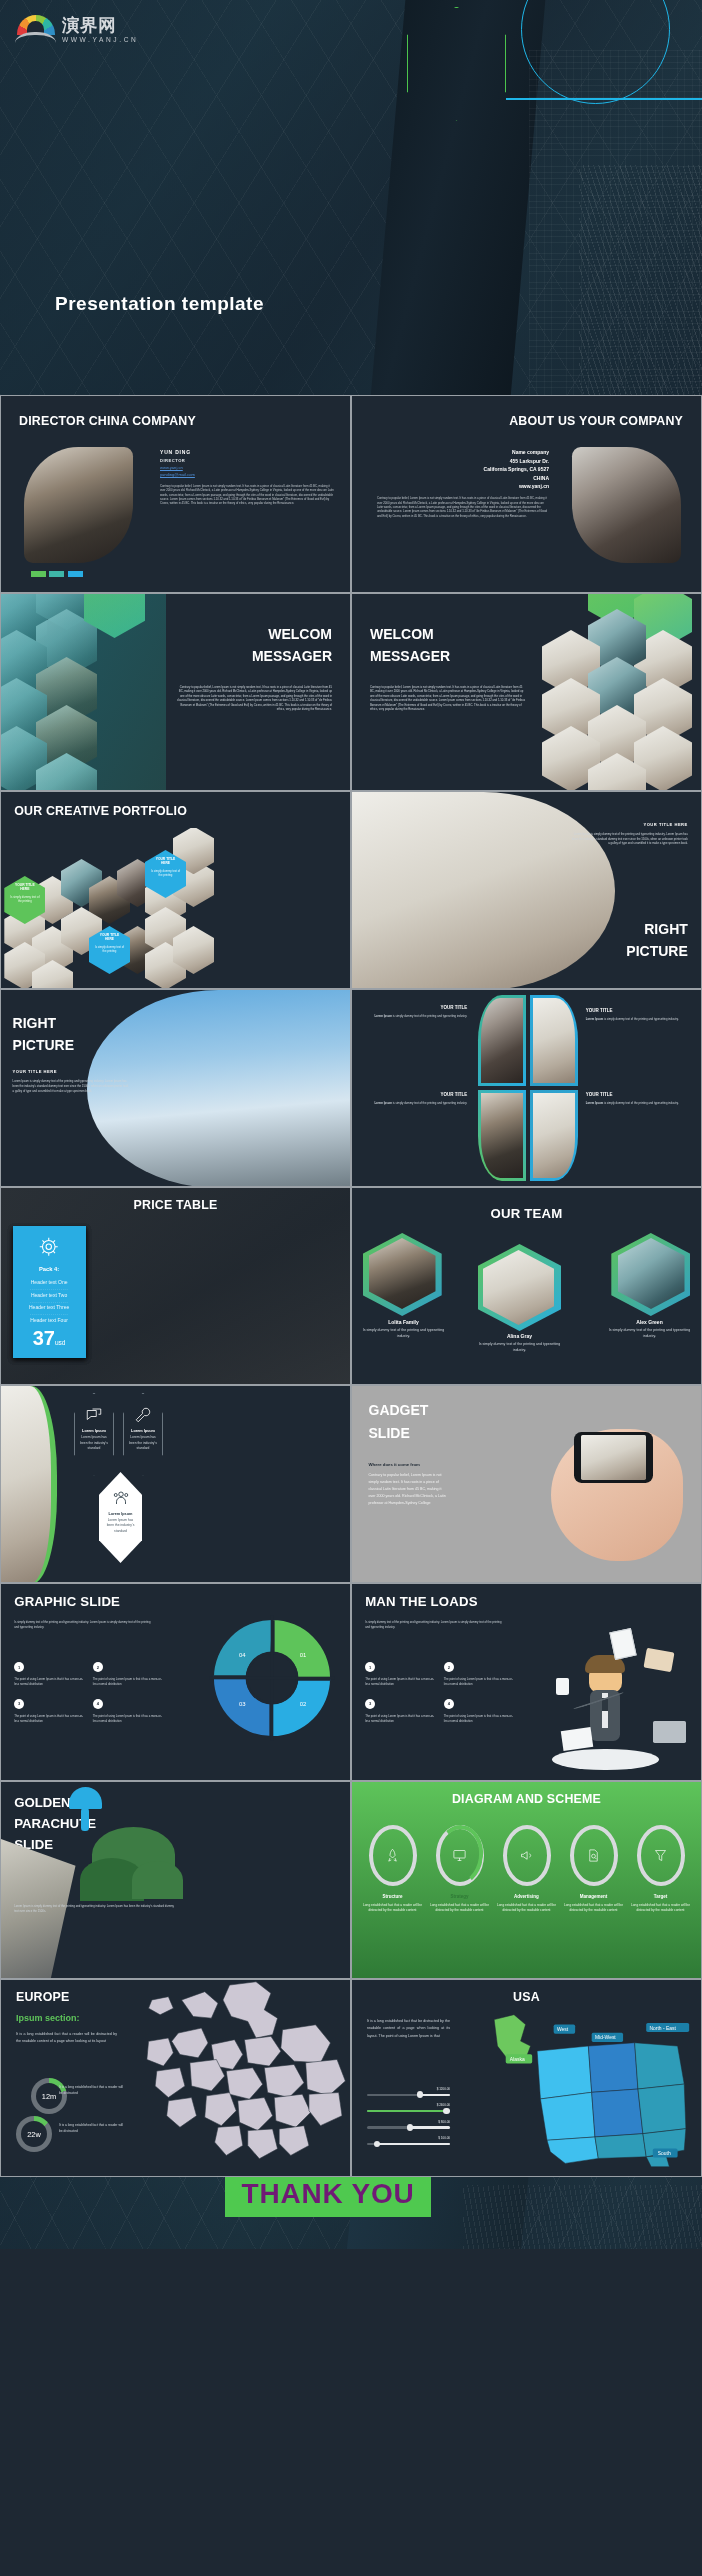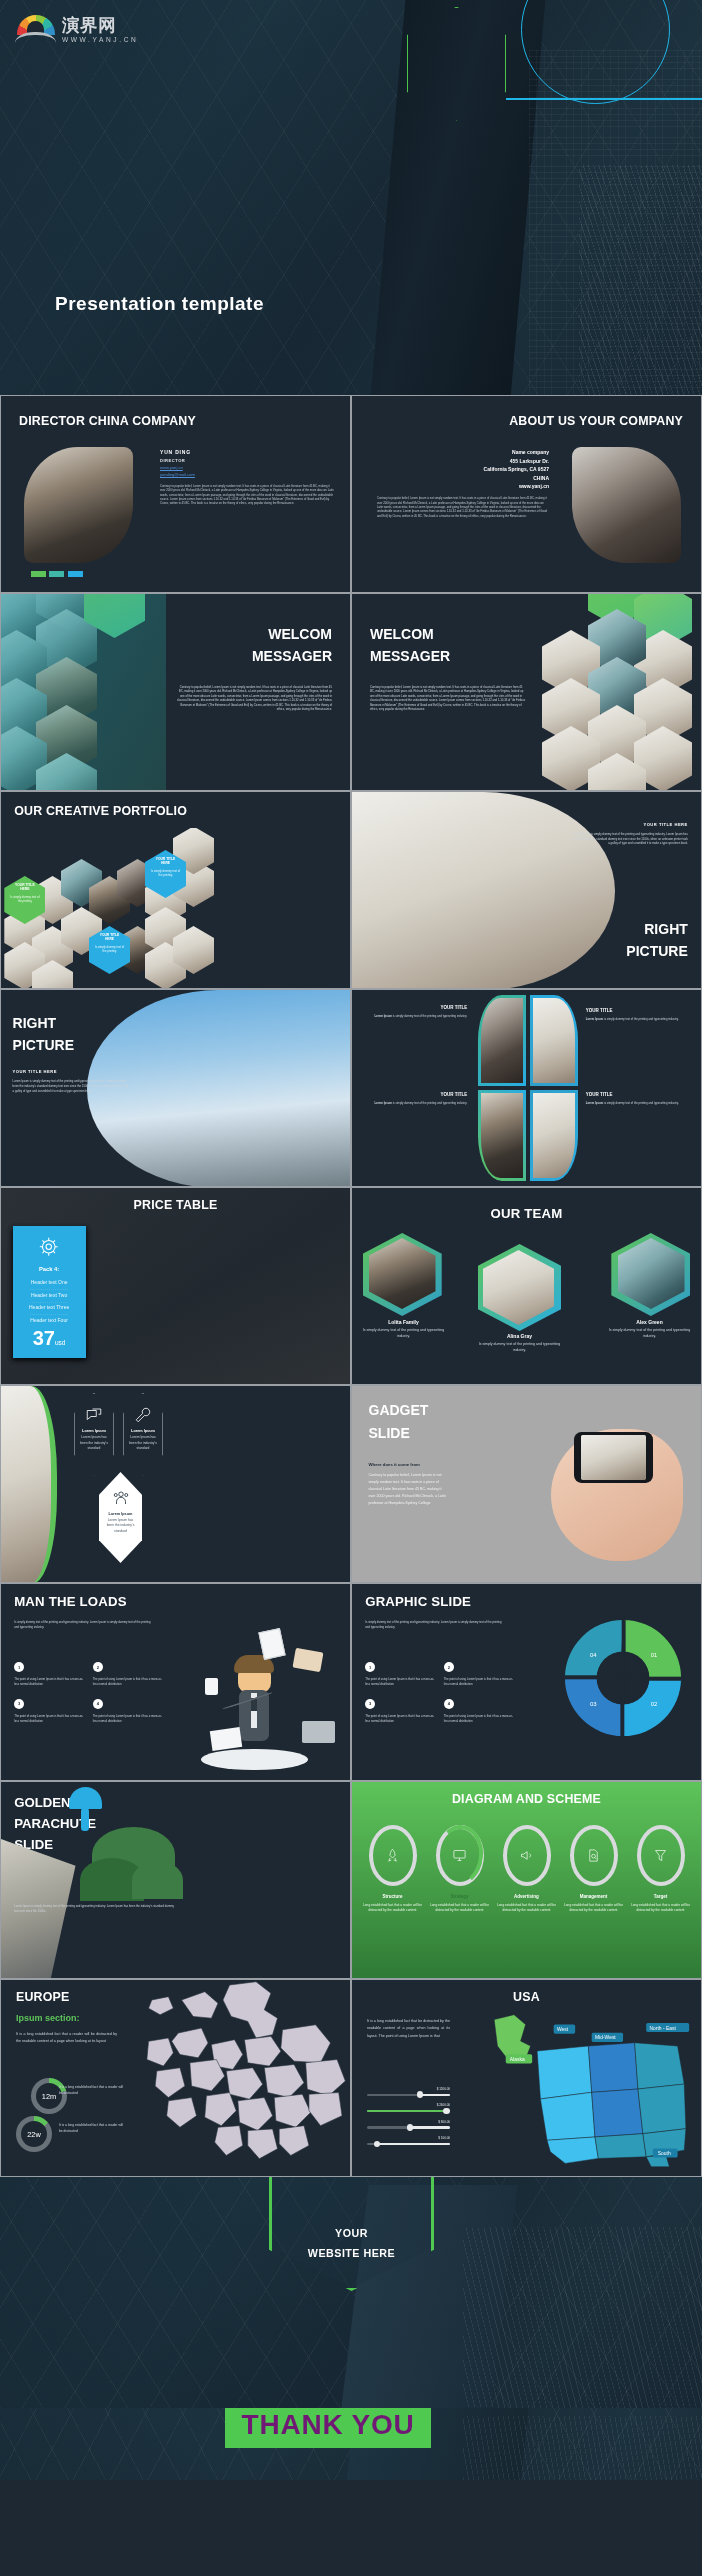--- a/index.html
+++ b/index.html
@@ -516,59 +516,20 @@
         <div>GADGET</div>
         <div>SLIDE</div>
       </div>
       <div style="position:absolute;left:16.5px;top:76px;width:79px;">
         <div style="font-size:4.3px;font-weight:bold;color:#1e2833;">Where does it come from</div>
         <div style="font-size:3.6px;color:#f2f2f2;margin-top:5px;line-height:1.95;">Contrary to popular belief, Lorem Ipsum is not simply random text. It has roots in a piece of classical Latin literature from 45 BC, making it over 2000 years old. Richard McClintock, a Latin professor at Hampden-Sydney College</div>
       </div>
       <div style="position:absolute;right:18px;top:43px;width:132px;height:132px;background:linear-gradient(150deg,#f2d2bd,#dba98c);border-radius:50% 40% 45% 50%;"></div>
       <div style="position:absolute;right:48px;top:46px;width:79px;height:51px;background:#14181c;border-radius:7.4px;padding:2.5px 6.6px;">
         <div class="ph desk" style="position:absolute;left:6.6px;top:3.3px;right:6.6px;bottom:3.3px;border-radius:1.7px;"></div>
-      </div>
-    </div>
-
-    <div class="slide">
-      <div class="s-title" style="left:13.2px;top:10px;font-size:13.2px;">MAN THE LOADS</div>
-      <div class="tiny" style="left:13.2px;top:36px;width:140px;color:#cdd4da;line-height:1.85;position:absolute;">Is simply dummy text of the printing and typesetting industry. Lorem Ipsum is simply dummy text of the printing and typesetting industry.</div>
-
-      <div style="position:absolute;left:13.2px;top:78px;width:149px;display:grid;grid-template-columns:1fr 1fr;gap:11.6px 8.3px;">
-        <div>
-          <div style="width:10px;height:10px;border-radius:50%;background:#fff;color:#1e2833;font-size:4.1px;display:flex;align-items:center;justify-content:center;font-weight:bold;">1</div>
-          <div class="tiny" style="color:#cdd4da;margin-top:5px;line-height:1.85;position:relative;">The point of using Lorem Ipsum is that it has a more-or-less normal distribution</div>
-        </div>
-        <div>
-          <div style="width:10px;height:10px;border-radius:50%;background:#fff;color:#1e2833;font-size:4.1px;display:flex;align-items:center;justify-content:center;font-weight:bold;">2</div>
-          <div class="tiny" style="color:#cdd4da;margin-top:5px;line-height:1.85;position:relative;">The point of using Lorem Ipsum is that it has a more-or-less normal distribution</div>
-        </div>
-        <div>
-          <div style="width:10px;height:10px;border-radius:50%;background:#fff;color:#1e2833;font-size:4.1px;display:flex;align-items:center;justify-content:center;font-weight:bold;">3</div>
-          <div class="tiny" style="color:#cdd4da;margin-top:5px;line-height:1.85;position:relative;">The point of using Lorem Ipsum is that it has a more-or-less normal distribution</div>
-        </div>
-        <div>
-          <div style="width:10px;height:10px;border-radius:50%;background:#fff;color:#1e2833;font-size:4.1px;display:flex;align-items:center;justify-content:center;font-weight:bold;">4</div>
-          <div class="tiny" style="color:#cdd4da;margin-top:5px;line-height:1.85;position:relative;">The point of using Lorem Ipsum is that it has a more-or-less normal distribution</div>
-        </div>
-      </div>
-
-      <div style="position:absolute;right:6.6px;bottom:10px;width:165px;height:140px;">
-        <div style="position:absolute;left:23px;bottom:0;width:107px;height:21.5px;background:#eceff1;border-radius:50%;"></div>
-        <div style="position:absolute;left:60px;top:35px;width:33px;height:28px;background:#f0c48a;border-radius:10px;"></div>
-        <div style="position:absolute;left:56px;top:25px;width:40px;height:18px;background:#7a5c34;border-radius:18px 18px 5px 5px;"></div>
-        <div style="position:absolute;left:61px;top:60px;width:30px;height:51px;background:#4a545c;border-radius:6.6px;"></div>
-        <div style="position:absolute;left:73px;top:63px;width:5.8px;height:35px;background:#e8eaec;"></div>
-        <div style="position:absolute;left:73px;top:68px;width:5.8px;height:13.2px;background:#2d3740;"></div>
-        <div style="position:absolute;left:83px;top:0;width:21.5px;height:28px;background:#f4f6f7;border:0.8px solid #cfd4d8;transform:rotate(-12deg);"></div>
-        <div style="position:absolute;left:116px;top:20px;width:28px;height:20px;background:#e8d7bd;border-radius:2.5px;transform:rotate(10deg);"></div>
-        <div style="position:absolute;left:26.4px;top:48px;width:13.2px;height:16.5px;background:#f4f6f7;border-radius:1.7px 1.7px 2.5px 2.5px;"></div>
-        <div style="position:absolute;left:124px;top:91px;width:33px;height:21.5px;background:#b9c0c6;border-radius:1.7px;"></div>
-        <div style="position:absolute;left:33px;top:99px;width:30px;height:20px;background:#f4f6f7;transform:rotate(-8deg);"></div>
-        <div style="position:absolute;left:43px;top:69px;width:53px;height:3.3px;border-bottom:2.5px solid #5b656d;border-radius:50%;transform:rotate(-18deg);"></div>
       </div>
     </div>
 
     <div class="slide">
       <div class="s-title" style="left:13.2px;top:10px;font-size:13.2px;">GRAPHIC SLIDE</div>
       <div class="tiny" style="left:13.2px;top:36px;width:140px;color:#cdd4da;line-height:1.85;position:absolute;">Is simply dummy text of the printing and typesetting industry. Lorem Ipsum is simply dummy text of the printing and typesetting industry.</div>
 
       <div style="position:absolute;left:13.2px;top:78px;width:149px;display:grid;grid-template-columns:1fr 1fr;gap:11.6px 8.3px;">
         <div>
           <div style="width:10px;height:10px;border-radius:50%;background:#fff;color:#1e2833;font-size:4.1px;display:flex;align-items:center;justify-content:center;font-weight:bold;">1</div>
@@ -600,20 +561,59 @@
           </g>
           <g fill="#fff" font-size="9" font-family="Liberation Sans">
             <text x="142" y="68">01</text>
             <text x="142" y="142">02</text>
             <text x="50" y="142">03</text>
             <text x="50" y="68">04</text>
           </g>
           <rect x="98" y="6" width="4" height="188" fill="#1e2833"></rect>
           <rect x="6" y="98" width="188" height="4" fill="#1e2833"></rect>
         </svg>
+      </div>
+    </div>
+
+    <div class="slide">
+      <div class="s-title" style="left:13.2px;top:10px;font-size:13.2px;">MAN THE LOADS</div>
+      <div class="tiny" style="left:13.2px;top:36px;width:140px;color:#cdd4da;line-height:1.85;position:absolute;">Is simply dummy text of the printing and typesetting industry. Lorem Ipsum is simply dummy text of the printing and typesetting industry.</div>
+
+      <div style="position:absolute;left:13.2px;top:78px;width:149px;display:grid;grid-template-columns:1fr 1fr;gap:11.6px 8.3px;">
+        <div>
+          <div style="width:10px;height:10px;border-radius:50%;background:#fff;color:#1e2833;font-size:4.1px;display:flex;align-items:center;justify-content:center;font-weight:bold;">1</div>
+          <div class="tiny" style="color:#cdd4da;margin-top:5px;line-height:1.85;position:relative;">The point of using Lorem Ipsum is that it has a more-or-less normal distribution</div>
+        </div>
+        <div>
+          <div style="width:10px;height:10px;border-radius:50%;background:#fff;color:#1e2833;font-size:4.1px;display:flex;align-items:center;justify-content:center;font-weight:bold;">2</div>
+          <div class="tiny" style="color:#cdd4da;margin-top:5px;line-height:1.85;position:relative;">The point of using Lorem Ipsum is that it has a more-or-less normal distribution</div>
+        </div>
+        <div>
+          <div style="width:10px;height:10px;border-radius:50%;background:#fff;color:#1e2833;font-size:4.1px;display:flex;align-items:center;justify-content:center;font-weight:bold;">3</div>
+          <div class="tiny" style="color:#cdd4da;margin-top:5px;line-height:1.85;position:relative;">The point of using Lorem Ipsum is that it has a more-or-less normal distribution</div>
+        </div>
+        <div>
+          <div style="width:10px;height:10px;border-radius:50%;background:#fff;color:#1e2833;font-size:4.1px;display:flex;align-items:center;justify-content:center;font-weight:bold;">4</div>
+          <div class="tiny" style="color:#cdd4da;margin-top:5px;line-height:1.85;position:relative;">The point of using Lorem Ipsum is that it has a more-or-less normal distribution</div>
+        </div>
+      </div>
+
+      <div style="position:absolute;right:6.6px;bottom:10px;width:165px;height:140px;">
+        <div style="position:absolute;left:23px;bottom:0;width:107px;height:21.5px;background:#eceff1;border-radius:50%;"></div>
+        <div style="position:absolute;left:60px;top:35px;width:33px;height:28px;background:#f0c48a;border-radius:10px;"></div>
+        <div style="position:absolute;left:56px;top:25px;width:40px;height:18px;background:#7a5c34;border-radius:18px 18px 5px 5px;"></div>
+        <div style="position:absolute;left:61px;top:60px;width:30px;height:51px;background:#4a545c;border-radius:6.6px;"></div>
+        <div style="position:absolute;left:73px;top:63px;width:5.8px;height:35px;background:#e8eaec;"></div>
+        <div style="position:absolute;left:73px;top:68px;width:5.8px;height:13.2px;background:#2d3740;"></div>
+        <div style="position:absolute;left:83px;top:0;width:21.5px;height:28px;background:#f4f6f7;border:0.8px solid #cfd4d8;transform:rotate(-12deg);"></div>
+        <div style="position:absolute;left:116px;top:20px;width:28px;height:20px;background:#e8d7bd;border-radius:2.5px;transform:rotate(10deg);"></div>
+        <div style="position:absolute;left:26.4px;top:48px;width:13.2px;height:16.5px;background:#f4f6f7;border-radius:1.7px 1.7px 2.5px 2.5px;"></div>
+        <div style="position:absolute;left:124px;top:91px;width:33px;height:21.5px;background:#b9c0c6;border-radius:1.7px;"></div>
+        <div style="position:absolute;left:33px;top:99px;width:30px;height:20px;background:#f4f6f7;transform:rotate(-8deg);"></div>
+        <div style="position:absolute;left:43px;top:69px;width:53px;height:3.3px;border-bottom:2.5px solid #5b656d;border-radius:50%;transform:rotate(-18deg);"></div>
       </div>
     </div>
 
     <div class="slide">
       <div style="position:absolute;left:13.2px;top:10px;color:#fff;font-weight:bold;font-size:13.2px;line-height:1.6;">
         <div>GOLDEN</div>
         <div>PARACHUTE</div>
         <div>SLIDE</div>
       </div>
       <div style="position:absolute;left:-16.5px;top:51px;width:91px;height:149px;background:linear-gradient(160deg,#d6d4cb,#9a998f 55%,#5c6062);clip-path:polygon(0 0,100% 22%,72% 100%,0 100%);"></div>
@@ -780,31 +780,20 @@
           <rect x="198" y="164" width="30" height="11" rx="2" fill="#1b7fa8"></rect>
           <text x="204" y="172">South</text>
           <rect x="20" y="50" width="32" height="11" rx="2" fill="#5ec45a"></rect>
           <text x="25" y="58">Alaska</text>
         </g>
       </svg>
     </div>
 
   </div>
 
-  <div class="foot">
-    <div class="glass"></div>
-    <div style="position:absolute;left:355px;top:8.3px;width:149px;height:223px;background:linear-gradient(100deg,#243a49,#1a2c39);transform:skewX(-7deg);"></div>
-    <div style="position:absolute;left:463px;top:50px;width:240px;height:182px;background:repeating-linear-gradient(76deg, rgba(255,255,255,.08) 0 0.8px, transparent 0.8px 5.8px);"></div>
-    <div class="web-hex-in"></div>
-    <div class="web-hex"></div>
-    <div class="web-txt">
-      <div>YOUR</div>
-      <div>WEBSITE HERE</div>
-    </div>
-  </div>
 
   <div class="foot2">
     <div class="glass"></div>
     <div style="position:absolute;left:347px;top:-16.5px;width:174px;height:174px;background:linear-gradient(100deg,#1d3443,#16252f);transform:skewX(-6deg);"></div>
     <div style="position:absolute;left:463px;top:8.3px;width:240px;height:149px;background:repeating-linear-gradient(80deg, rgba(255,255,255,.07) 0 0.8px, transparent 0.8px 5px);"></div>
     <div class="ty">
       <span>THANK YOU</span>
     </div>
     <div class="endbar"></div>
   </div>

